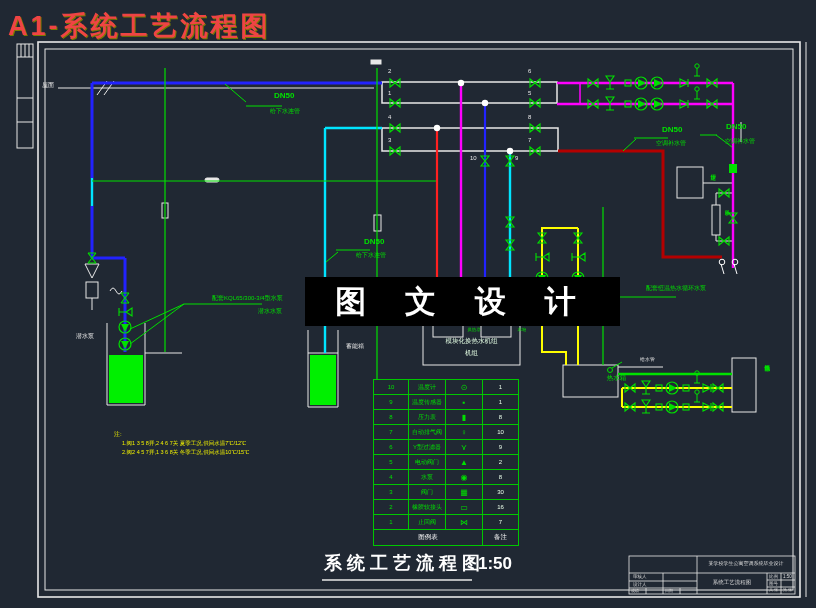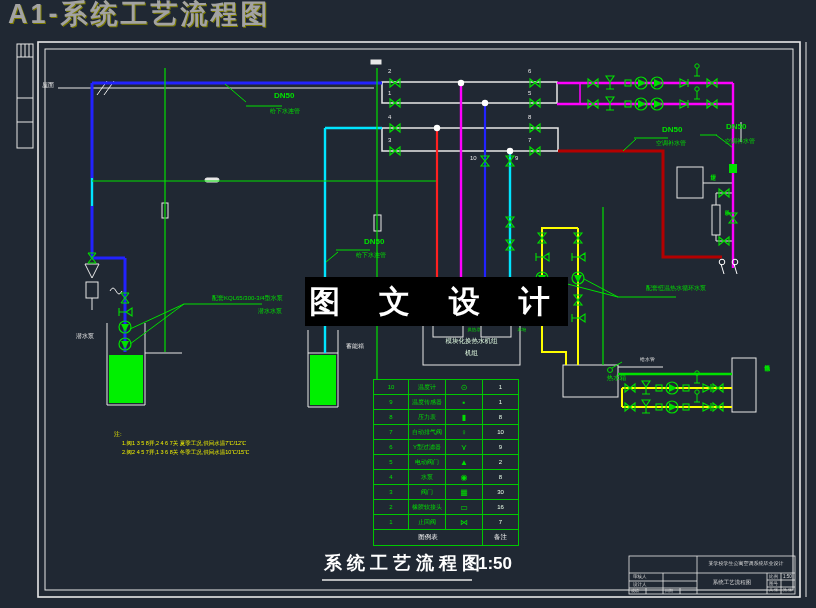--- a/index.html
+++ b/index.html
@@ -4,23 +4,23 @@
 <style>
   html,body{margin:0;padding:0;background:#14181e;}
   #stage{position:relative;width:816px;height:608px;background:#202833;overflow:hidden;
          font-family:"Liberation Sans",sans-serif;}
   svg{position:absolute;left:0;top:0;}
   .t{position:absolute;white-space:nowrap;line-height:1.05;}
   .cg{color:#00e000;}
   .cw{color:#ffffff;}
   .green{color:#00e000;margin-left:26px;} .white{color:#e8e8e8;} .yellow{color:#f0f000;}
   .vert{writing-mode:vertical-rl;text-orientation:upright;white-space:normal;}
-  #page-title{left:8px;top:0;font-size:27px;font-weight:900;color:#a3a3a3;
+  #page-title{left:8px;top:12px;font-size:27px;font-weight:900;color:#ef4444;
               letter-spacing:3px;text-shadow:1px 1px 0 #7a7a00;}
-  #watermark{position:absolute;left:305px;top:277px;width:263px;height:49px;background:#000;
+  #watermark{position:absolute;left:305px;top:277px;width:315px;height:49px;background:#000;
              display:flex;align-items:center;justify-content:center;}
   #watermark span{color:#fff;font-size:31px;font-weight:bold;letter-spacing:14px;
                   font-family:"DejaVu Sans",sans-serif;}
   #caption{left:324px;top:554px;font-size:18px;color:#fff;letter-spacing:5px;font-weight:600;}
   #caption-scale{left:478px;top:555px;font-size:17px;color:#fff;font-weight:600;}
   
   #legend{position:absolute;left:373px;top:379px;border-collapse:collapse;table-layout:fixed;}
   #legend td{border:1px solid #00c800;height:14px;padding:0;text-align:center;
              font-size:6px;color:#00e000;overflow:hidden;}
   #legend .sym{font-size:8px;}

